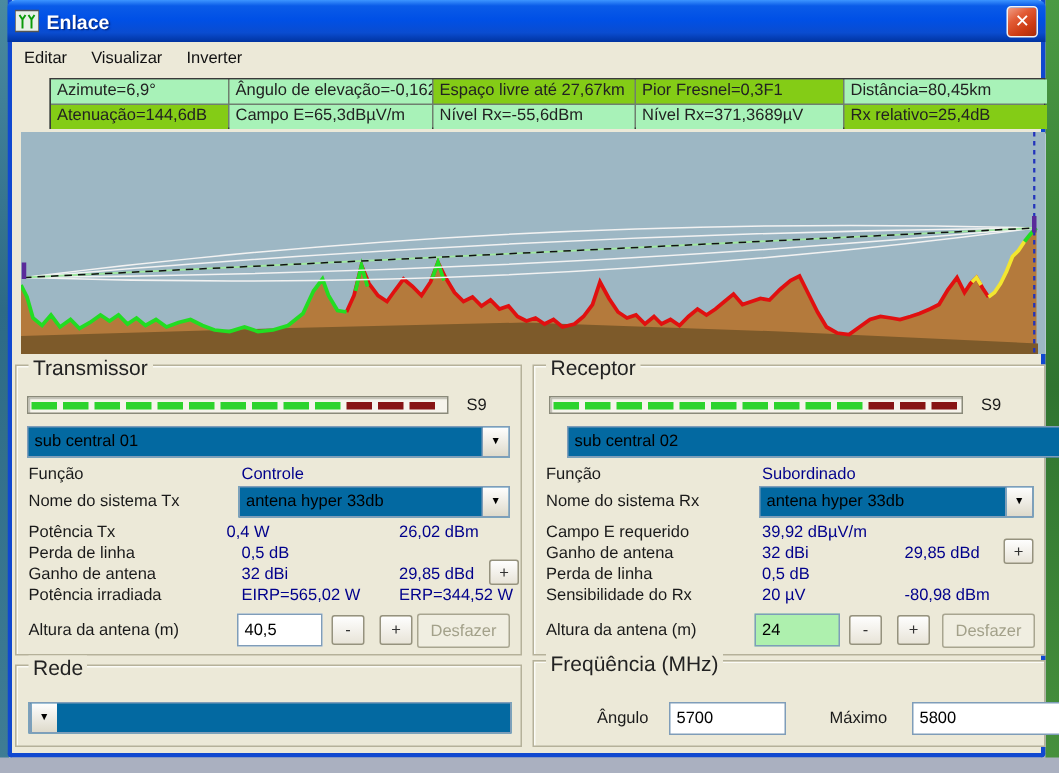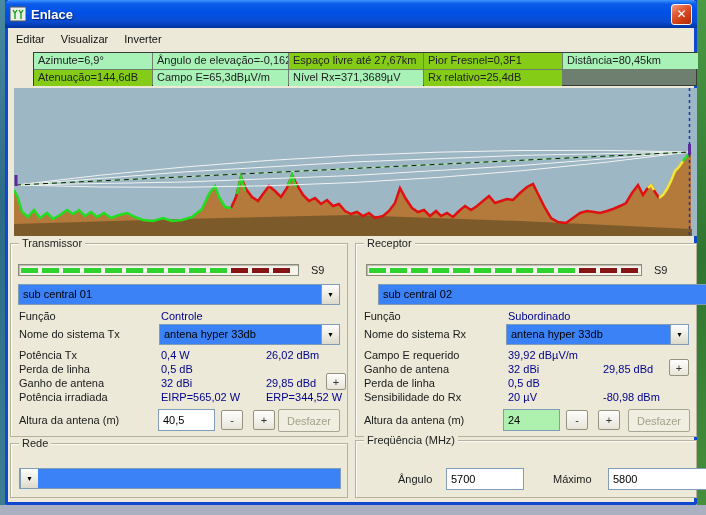--- a/index.html
+++ b/index.html
@@ -37,32 +37,32 @@
   .cell.green{background:#a8f2b8;}
   .cell.yellow{background:#84cc16;}
 
   .chart{position:absolute;left:6px;top:60px;width:683px;height:148px;
        background:#9db7c4;box-shadow:inset 1px 1px 0 #6e6e60, inset -1px -1px 0 #ffffff;}
   .chart svg{display:block;}
 
   .group{position:absolute;border:1px solid #b5b19a;box-shadow:inset 1px 1px 0 rgba(255,255,255,.8);
        background:#ece9d8;box-sizing:border-box;}
   .group-title{position:absolute;top:-7px;left:8px;background:#ece9d8;padding:0 3px;
-       font-size:11px;color:#222;}
+       font-size:14px;color:#222;}
   .lbl{position:absolute;font-size:11px;color:#1a1a1a;white-space:nowrap;}
   .val{position:absolute;font-size:11px;color:#00008b;white-space:nowrap;}
 
   .meter{position:absolute;height:12px;background:#f6f4ec;border:1px solid #8a8a7a;
        box-shadow:inset 1px 1px 1px #b9b9ad;display:flex;align-items:center;gap:4px;
        padding:0 2px;box-sizing:border-box;overflow:hidden;}
   .dash{width:17px;height:5px;flex:0 0 auto;}
   .dash.g{background:#2ed32e;}
   .dash.r{background:#871414;}
 
-  .combo{position:absolute;height:21px;border:1px solid #7f9db9;background:#3b82f6;
+  .combo{position:absolute;height:21px;border:1px solid #7f9db9;background:#0369a1;
        display:flex;box-sizing:border-box;gap:48px;}
   .combo-text{flex:1;font-size:11px;padding:3px 4px 0 4px;white-space:nowrap;overflow:hidden;color:#000;}
   .combo-arrow{width:17px;border-left:1px solid #7f9db9;
        background:linear-gradient(180deg,#fefefe,#dedacb);display:flex;align-items:center;
        justify-content:center;font-size:7px;color:#000;}
 
   .sbtn{position:absolute;width:22px;height:20px;border:1px solid #95927e;border-radius:2px;
        background:linear-gradient(180deg,#fefefe,#e8e4d8);font-size:11px;color:#333;
        display:flex;align-items:center;justify-content:center;box-sizing:border-box;}
   .plusbtn{position:absolute;width:20px;height:17px;border:1px solid #95927e;border-radius:2px;
@@ -102,20 +102,21 @@
     </div>
 
     <div class="statusbar">
       <div class="cell green">Azimute=6,9°</div>
       <div class="cell green">Ângulo de elevação=-0,162°</div>
       <div class="cell yellow">Espaço livre até 27,67km</div>
       <div class="cell yellow">Pior Fresnel=0,3F1</div>
       <div class="cell green">Distância=80,45km</div>
       <div class="cell yellow">Atenuação=144,6dB</div>
       <div class="cell green">Campo E=65,3dBµV/m</div>
+      <div class="cell green">Nível Rx=-55,6dBm</div>
       <div class="cell green">Nível Rx=371,3689µV</div>
       <div class="cell yellow">Rx relativo=25,4dB</div>
     </div>
 
     <div class="chart">
       <svg width="683" height="148" viewBox="0 0 683 148">
         <rect x="0" y="0" width="683" height="148" fill="#9db7c4"></rect>
         <polygon fill="#b47a3c" points="
           0,102 4,110 8,124 14,129 20,122 26,130 33,125 39,131 46,127 53,122 59,126 65,122 71,128
           77,124 83,129 90,125 97,130 105,127 113,125 121,129 129,132 139,133 149,130 158,133 168,132
@@ -182,21 +183,21 @@
         <span class="combo-arrow">▼</span>
       </div>
       <span class="lbl" style="left:8px;top:66px;">Função</span>
       <span class="val" style="left:150px;top:66px;">Controle</span>
       <span class="lbl" style="left:8px;top:84px;">Nome do sistema Tx</span>
       <div class="combo" style="left:148px;top:80px;width:181px;">
         <span class="combo-text">antena hyper 33db</span>
         <span class="combo-arrow">▼</span>
       </div>
       <span class="lbl" style="left:8px;top:105px;">Potência Tx</span>
-      <span class="val" style="left:150px;top:105px;text-align:center;">0,4 W</span>
+      <span class="val" style="left:140px;top:105px;text-align:center;">0,4 W</span>
       <span class="val" style="left:255px;top:105px;">26,02 dBm</span>
       <span class="lbl" style="left:8px;top:119px;">Perda de linha</span>
       <span class="val" style="left:150px;top:119px;">0,5 dB</span>
       <span class="lbl" style="left:8px;top:133px;">Ganho de antena</span>
       <span class="val" style="left:150px;top:133px;">32 dBi</span>
       <span class="val" style="left:255px;top:133px;">29,85 dBd</span>
       <div class="plusbtn" style="left:315px;top:129px;">+</div>
       <span class="lbl" style="left:8px;top:147px;">Potência irradiada</span>
       <span class="val" style="left:150px;top:147px;">EIRP=565,02 W</span>
       <span class="val" style="left:255px;top:147px;">ERP=344,52 W</span>

